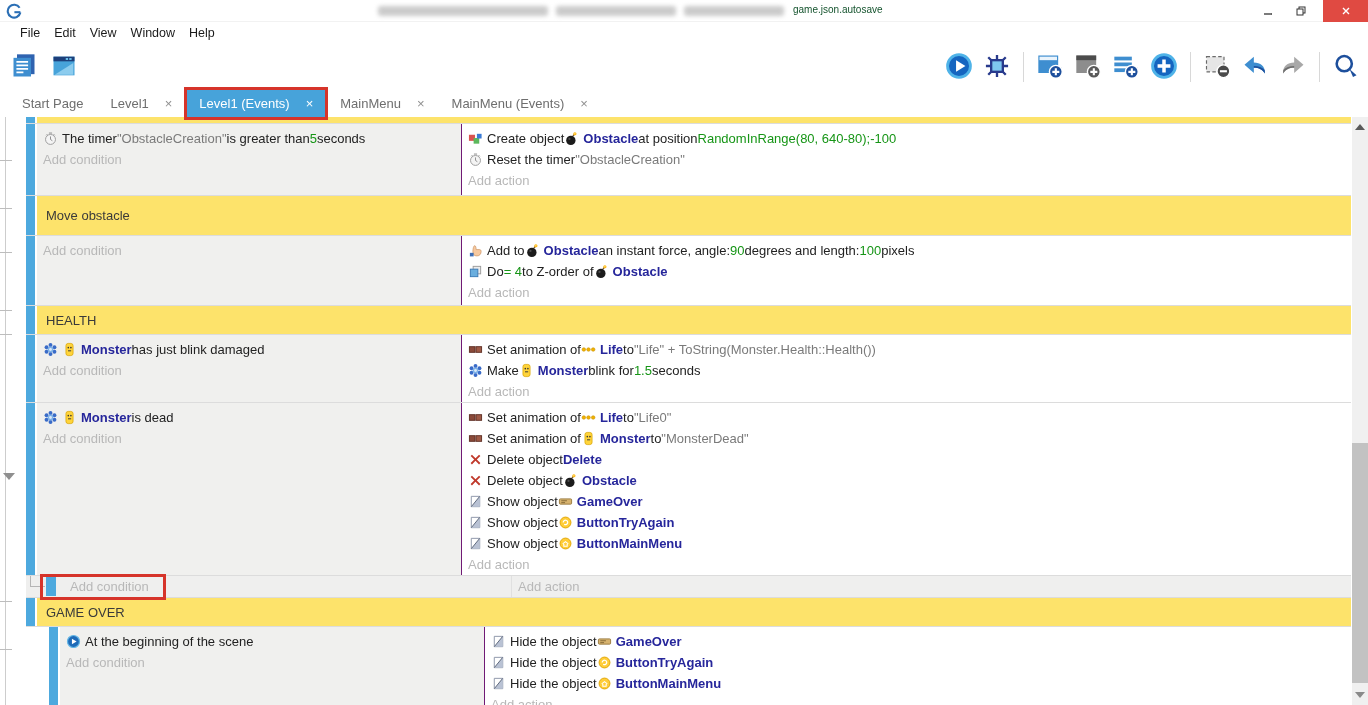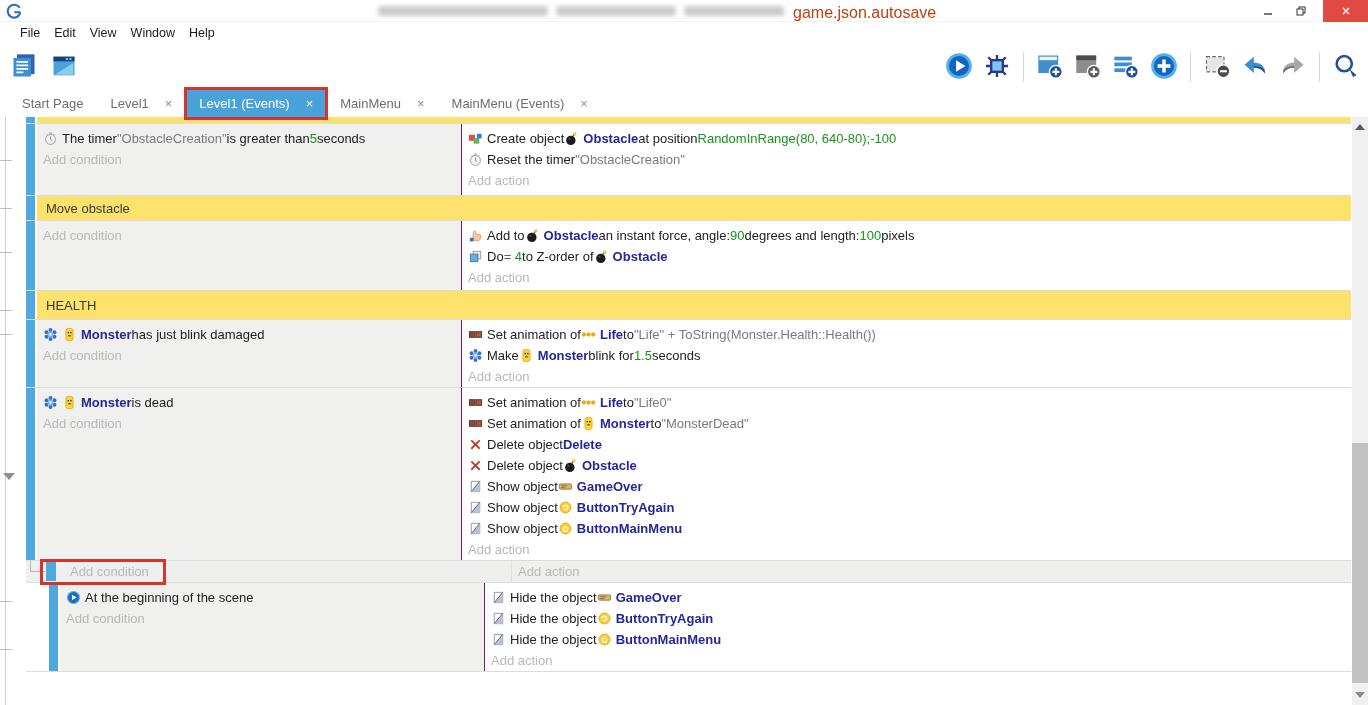--- a/index.html
+++ b/index.html
@@ -3,21 +3,21 @@
 <meta charset="utf-8">
 <style>
   *{margin:0;padding:0;box-sizing:border-box}
   html,body{width:1368px;height:705px}
   body{position:relative;font-family:"Liberation Sans",sans-serif;font-size:13px;color:#222;background:#fff;overflow:hidden}
 
   
   .titlebar{height:22px;position:relative;background:#fff;border-bottom:1px solid #f2f2f2}
   .logo{position:absolute;left:6px;top:3px;width:16px;height:16px}
   .logo svg{width:16px;height:16px}
-  .titletext{position:absolute;left:793px;top:4px;font-size:16px;color:#c2410c}
+  .titletext{position:absolute;left:793px;top:4px;font-size:10px;color:#14532d}
   .blurchunk{position:absolute;top:6px;height:10px;background:#cbcbcb;border-radius:3px;filter:blur(2px)}
   .winbtn{position:absolute;top:0;height:22px;display:flex;align-items:center;justify-content:center}
   .winbtn svg{width:10px;height:10px}
   .winbtn.min{left:1253px;width:30px}
   .winbtn.max{left:1286px;width:30px}
   .winbtn.cls{left:1323px;width:45px;background:#e04a42}
 
   
   .menubar{height:22px;display:flex;align-items:center;padding-left:20px;gap:14px;font-size:12.5px;color:#1a1a1a;background:#fff}
   .menubar span{cursor:default}
@@ -302,21 +302,21 @@
                 <path d="M6.3 2.2h3.4" stroke="#9a9a9a" stroke-width="1.2"></path>
                 <path d="M3.4 4.6l1.4-1.4M12.6 4.6l-1.4-1.4" stroke="#9a9a9a"></path>
               </svg>
             </span>
             <span>Reset the timer </span>
             <span class="str">"ObstacleCreation"</span>
           </div>
           <div class="line ph">Add action</div>
         </div>
       </div>
-      <div class="row comment" style="height: 25px;">
+      <div class="row comment" style="height: 40px;">
         <div class="bar"></div>
         <div class="body">Move obstacle</div>
       </div>
       <div class="row event" style="height: 70px;">
         <div class="bar"></div>
         <div class="cond">
           <div class="line ph">Add condition</div>
         </div>
         <div class="act">
           <div class="line">
@@ -607,20 +607,24 @@
         </div>
       </div>
       <div class="row sub" style="height: 22px;">
         <div class="conn"></div>
         <div class="minibar"></div>
         <div class="phc">Add condition</div>
         <div class="divider"></div>
         <div class="pha">Add action</div>
         <div class="redbox"></div>
       </div>
+      <div class="row comment" style="height: 29px;">
+        <div class="bar"></div>
+        <div class="body">GAME OVER</div>
+      </div>
       <div class="row event" style="height: 89px; padding-left: 23px;">
         <div class="bar"></div>
         <div class="cond">
           <div class="line">
             <span class="icn">
               <svg viewBox="0 0 16 16">
                 <circle cx="8" cy="8" r="6.4" fill="#1e6bb8"></circle>
                 <circle cx="8" cy="8" r="6.4" fill="none" stroke="#63b6e6" stroke-width="1.3"></circle>
                 <path d="M6.3 5l5 3-5 3z" fill="#fff"></path>
               </svg>

